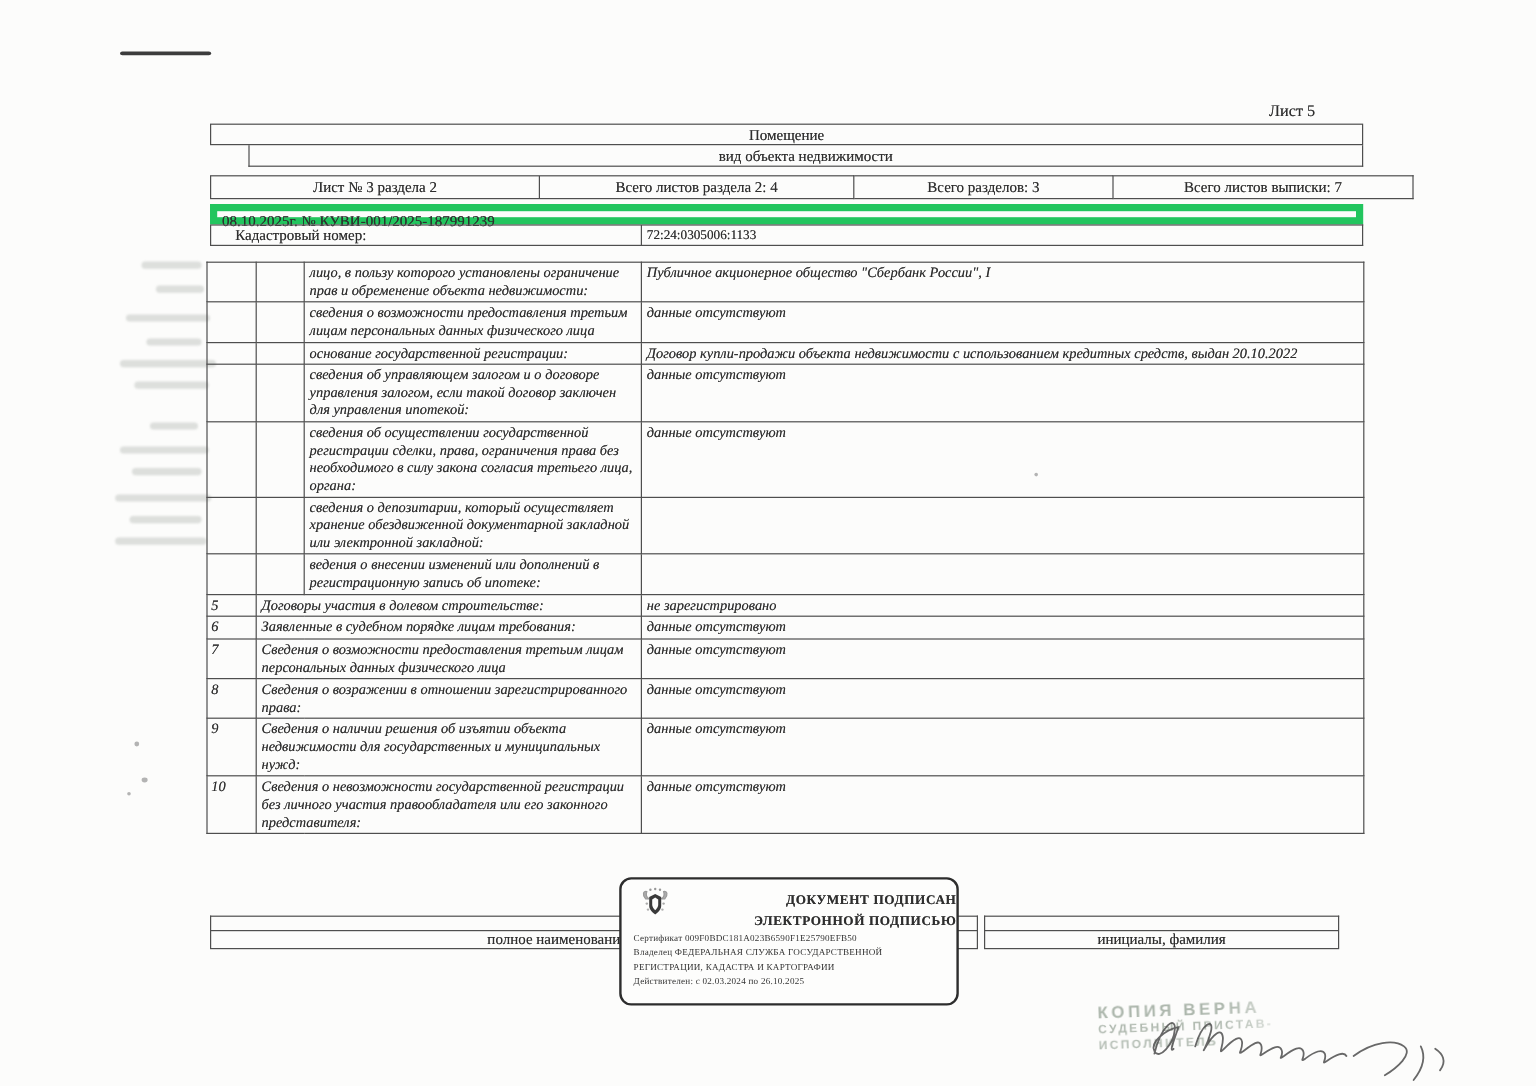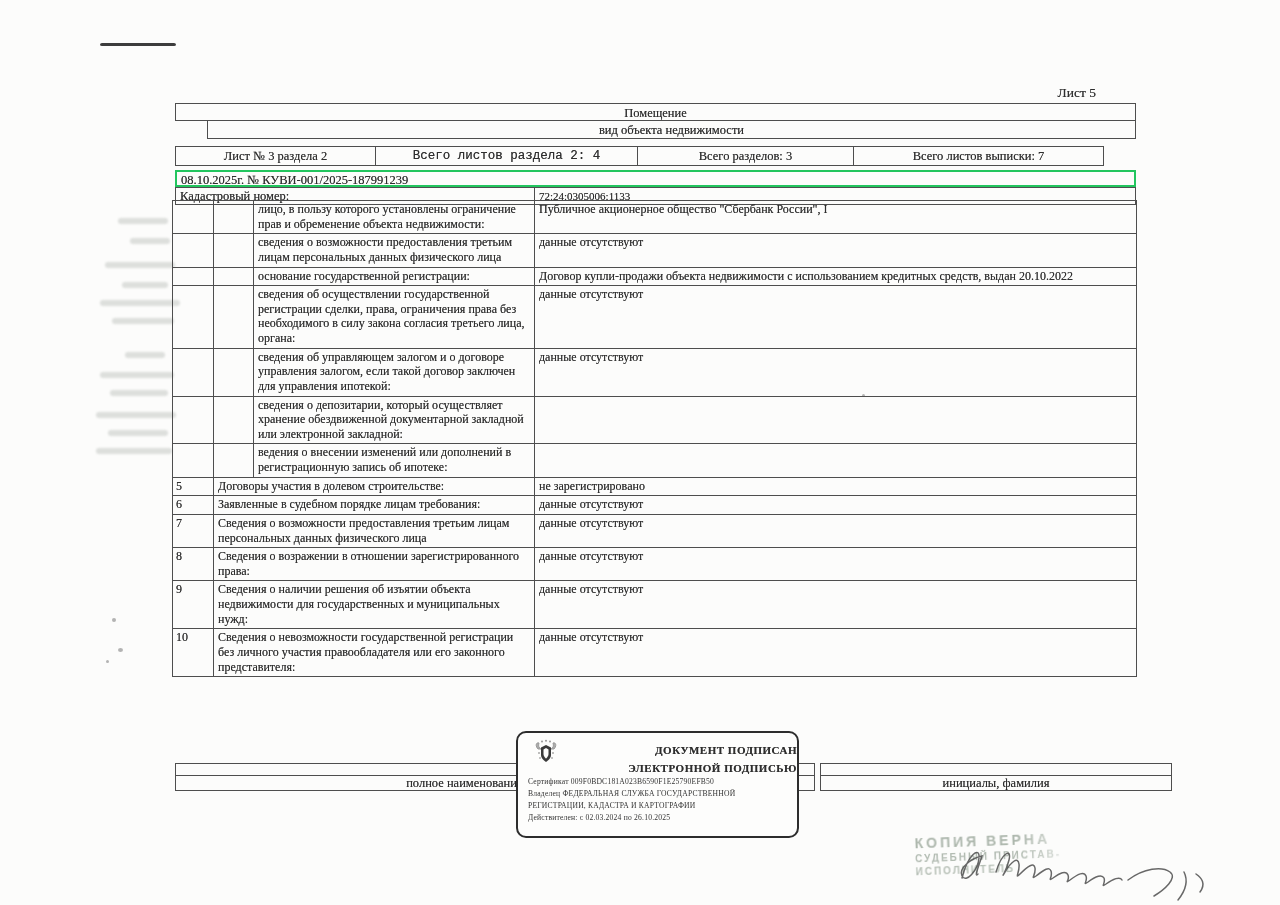--- a/index.html
+++ b/index.html
@@ -10,46 +10,46 @@
     color:#2e2e2e;
   }
   .scan-text{ text-shadow:0 0 .5px rgba(40,40,40,.65); }
   .abs{position:absolute;}
 
   
   .dark-line{left:100px;top:43px;width:76px;height:3px;background:#3c3c3c;border-radius:2px/1.5px;filter:blur(.4px);}
   .sheet-number{left:986px;top:85px;width:110px;text-align:right;font-size:13.5px;}
 
   
-  .bx{border:2px solid #22c55e;box-sizing:border-box;background:transparent;}
+  .bx{border:6px solid #22c55e;box-sizing:border-box;background:transparent;}
 
   .tableA{left:175px;top:103px;width:961px;}
   .tableA .row{height:18px;line-height:18px;text-align:center;font-size:12.5px;border:1px solid #4e4e4e;box-sizing:border-box;}
   .tableA .row+.row{border-top:none;margin-left:32px;}
 
   .tableB{left:175px;top:146px;width:961px;height:20px;display:flex;}
   .tableB .cell{flex:0 0 auto;height:20px;line-height:19px;text-align:center;font-size:12.5px;border:1px solid #4e4e4e;box-sizing:border-box;}
   .tableB .cell+.cell{border-left:none;}
 
   .dateRow{left:175px;top:170px;width:961px;height:17px;line-height:16px;font-size:12.5px;padding-left:4px;box-sizing:border-box;}
   .cadRow{left:175px;top:187px;width:961px;height:18px;display:flex;}
-  .cadRow .c1{width:360px;border:1px solid #4e4e4e;box-sizing:border-box;font-size:12.5px;line-height:17px;padding-left:4px;}
+  .cadRow .c1{width:360px;border:1px solid #4e4e4e;box-sizing:border-box;font-size:12.5px;line-height:17px;padding-left:20px;}
   .cadRow .c2{flex:1;border:1px solid #4e4e4e;border-left:none;box-sizing:border-box;font-size:11px;line-height:17px;padding-left:4px;}
 
   
-  table.main{left:172px;top:200px;width:964px;position:absolute;border-collapse:collapse;table-layout:fixed;}
+  table.main{left:172px;top:218px;width:964px;position:absolute;border-collapse:collapse;table-layout:fixed;font-style:italic;}
   table.main td{border:1px solid #4e4e4e;font-size:12px;line-height:1.22;padding:1px 4px 2px 4px;vertical-align:top;}
   table.main td.num{padding-left:3px;}
 
   
   .footBox{top:763px;height:28px;}
   .footBox .r1{height:12px;border:1px solid #4e4e4e;border-bottom:none;box-sizing:border-box;}
   .footBox .r2{height:16px;border:1px solid #4e4e4e;box-sizing:border-box;text-align:center;font-size:12.5px;line-height:14px;}
   .footLeft{left:175px;width:640px;}
-  .footRight{left:820px;width:352px;}
+  .footRight{left:820px;width:296px;}
 
   
   .stamp{
     left:516px;top:731px;width:283px;height:107px;
     border:2px solid #2d2d2d;border-radius:10px;background:#fdfdfc;
     box-sizing:border-box;z-index:5;
   }
   .stamp .title{ text-align:right;font-weight:bold;font-size:11px;letter-spacing:.5px; }
   .stamp .t1{margin-top:11px;}
   .stamp .t2{margin-top:6px;padding-left:32px;}
@@ -96,22 +96,22 @@
 <div class="abs speck" style="left:106px;top:660px;width:3px;height:3px;"></div>
 
 <div class="abs sheet-number scan-text">Лист 5</div>
 
 <div class="abs tableA">
   <div class="row scan-text">Помещение</div>
   <div class="row scan-text">вид объекта недвижимости</div>
 </div>
 
 <div class="abs tableB">
-  <div class="cell scan-text" style="width:201px;font-family:Liberation Serif, serif;">Лист № 3 раздела 2</div>
-  <div class="cell scan-text" style="width:262px;font-family:Liberation Mono, monospace;">Всего листов раздела 2: 4</div>
+  <div class="cell scan-text" style="width:275px;font-family:Liberation Serif, serif;">Лист № 3 раздела 2</div>
+  <div class="cell scan-text" style="width:262px;">Всего листов раздела 2: 4</div>
   <div class="cell scan-text" style="width:216px;">Всего разделов: 3</div>
   <div class="cell scan-text" style="width:250px;">Всего листов выписки: 7</div>
 </div>
 
 <div class="abs bx dateRow scan-text">08.10.2025г. № КУВИ-001/2025-187991239</div>
 
 <div class="abs cadRow">
   <div class="c1 scan-text">Кадастровый номер:</div>
   <div class="c2 scan-text">72:24:0305006:1133</div>
 </div>
@@ -138,27 +138,27 @@
     </tr>
     <tr>
       <td class="num"></td>
       <td></td>
       <td>основание государственной регистрации:</td>
       <td>Договор купли-продажи объекта недвижимости с использованием кредитных средств, выдан 20.10.2022</td>
     </tr>
     <tr>
       <td class="num"></td>
       <td></td>
+      <td>сведения об управляющем залогом и о договоре управления залогом, если такой договор заключен для управления ипотекой:</td>
+      <td>данные отсутствуют</td>
+    </tr>
+    <tr>
+      <td class="num"></td>
+      <td></td>
       <td>сведения об осуществлении государственной регистрации сделки, права, ограничения права без необходимого в силу закона согласия третьего лица, органа:</td>
-      <td>данные отсутствуют</td>
-    </tr>
-    <tr>
-      <td class="num"></td>
-      <td></td>
-      <td>сведения об управляющем залогом и о договоре управления залогом, если такой договор заключен для управления ипотекой:</td>
       <td>данные отсутствуют</td>
     </tr>
     <tr>
       <td class="num"></td>
       <td></td>
       <td>сведения о депозитарии, который осуществляет хранение обездвиженной документарной закладной или электронной закладной:</td>
       <td></td>
     </tr>
     <tr>
       <td class="num"></td>

